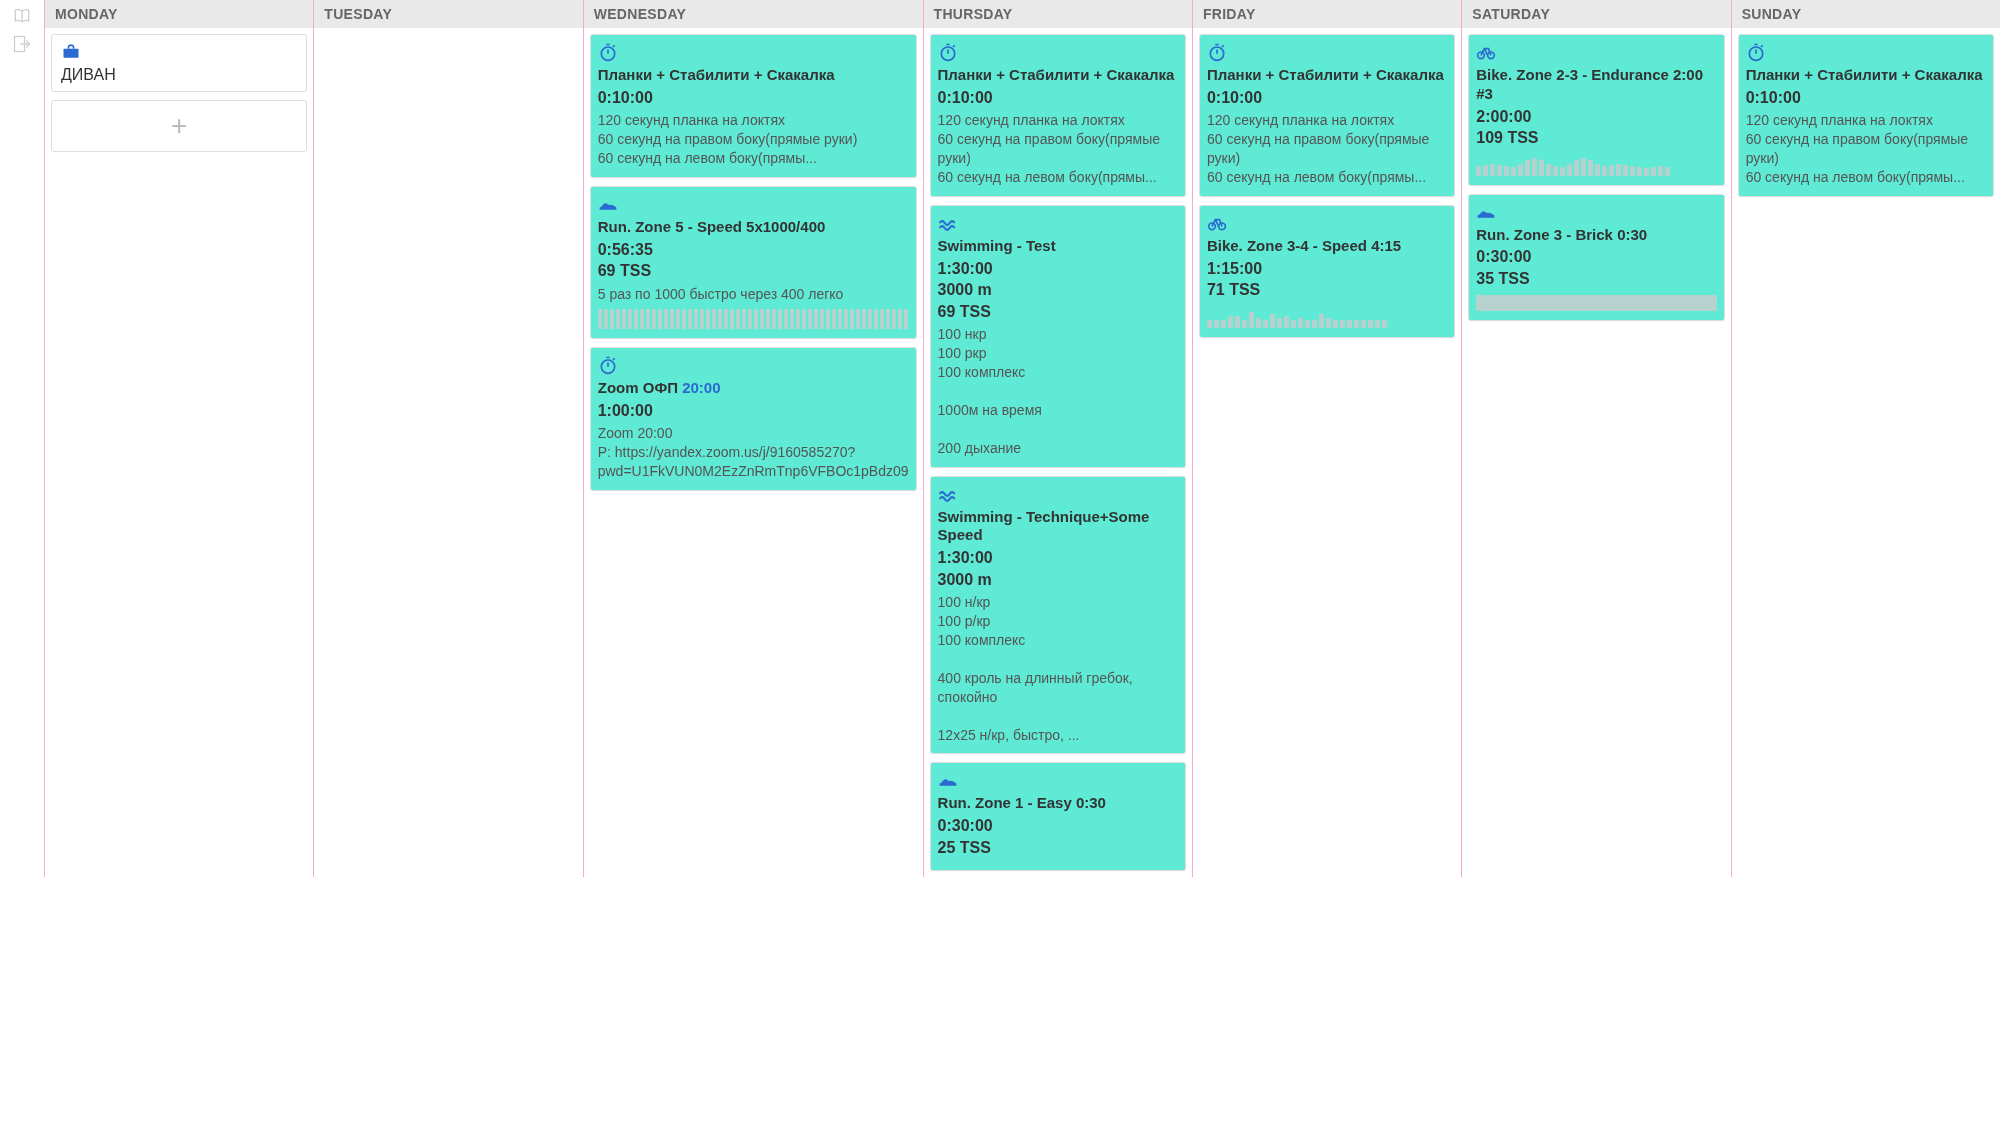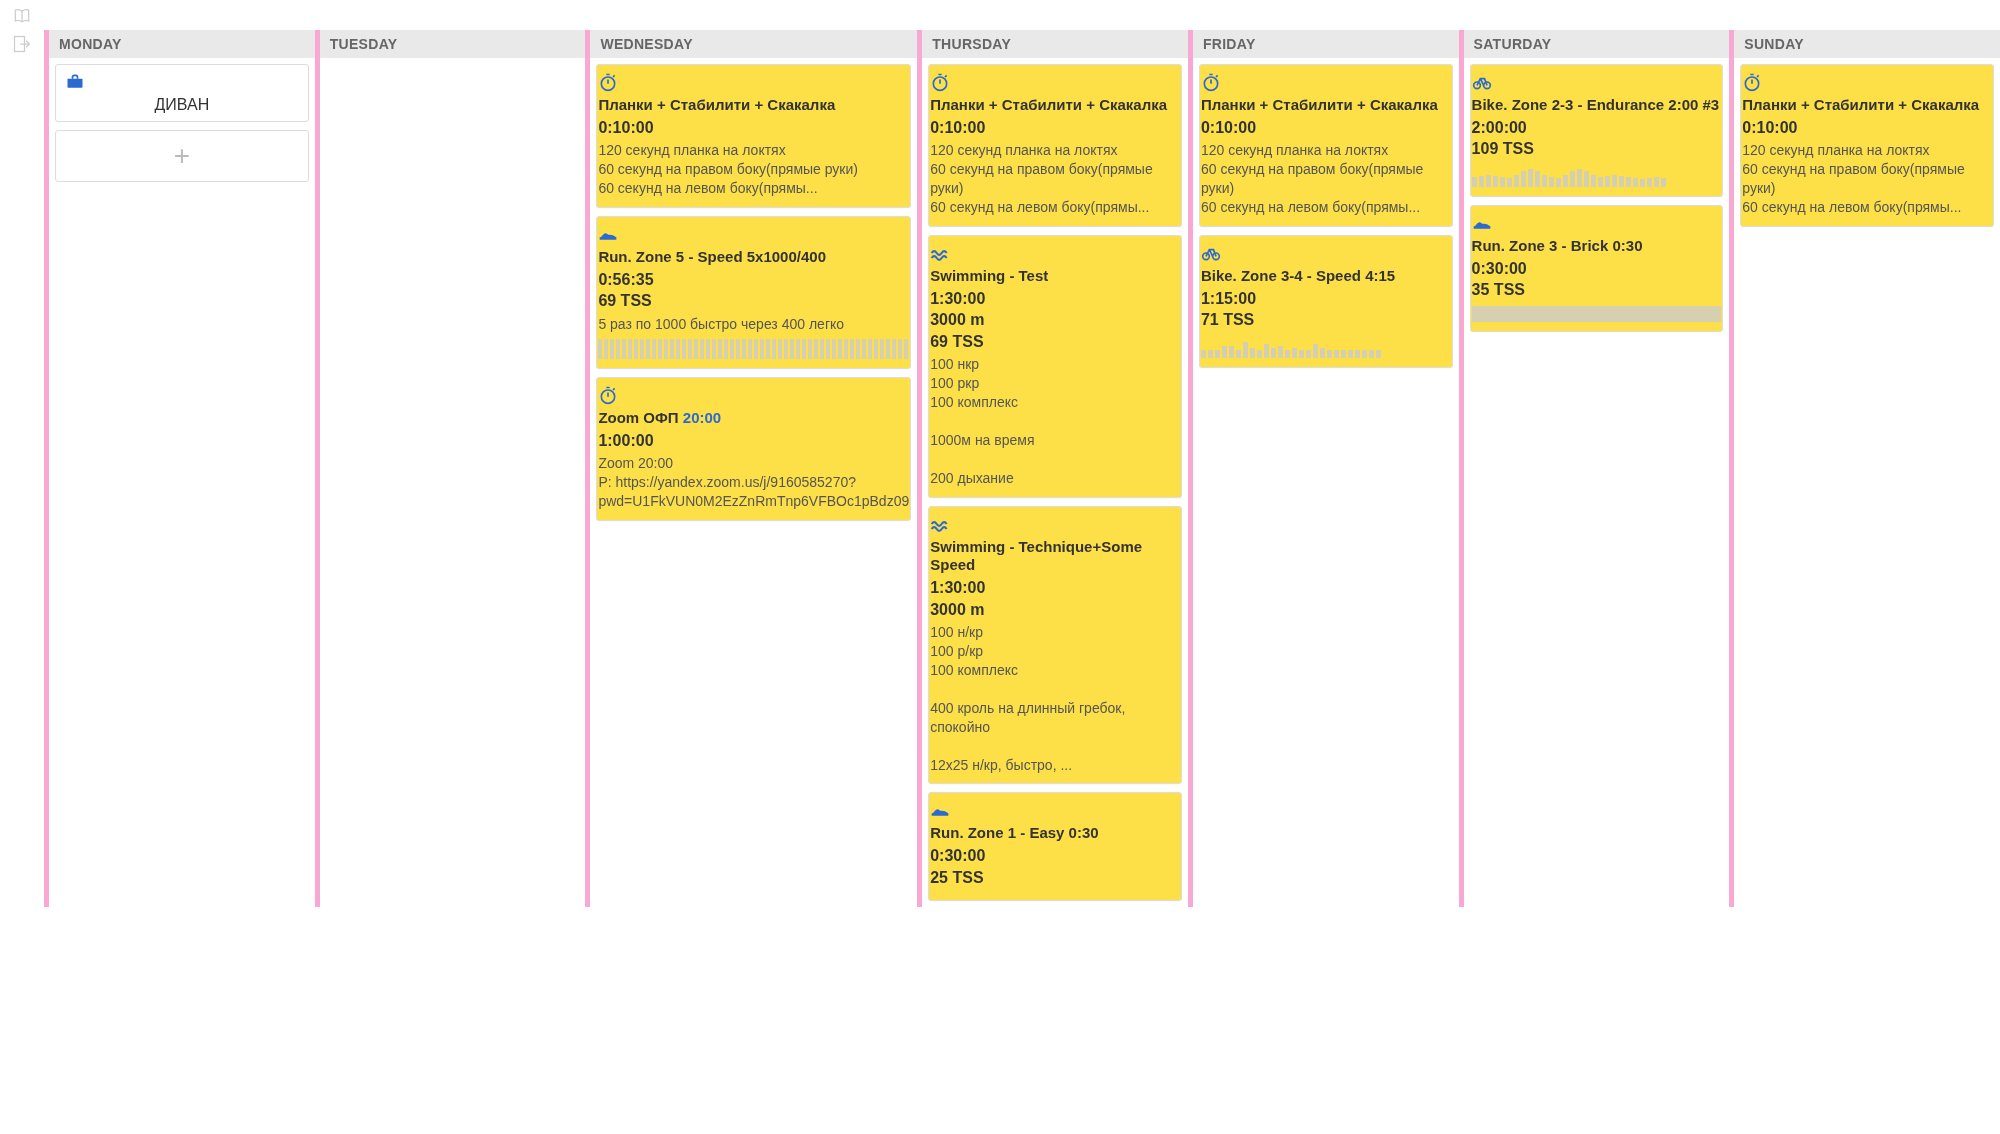--- a/index.html
+++ b/index.html
@@ -3,29 +3,29 @@
 <meta charset="utf-8">
 <style>
 * { margin: 0; padding: 0; box-sizing: border-box; }
 body { font-family: "Helvetica Neue", Helvetica, Arial, sans-serif; background: #fff; font-size: 14px; color: #333; }
 
 .calendar { display: flex; width: 100%; }
 .leftbar { width: 44px; display: flex; flex-direction: column; align-items: center; padding-top: 6px; gap: 8px; background: #fff; }
 .leftbar svg { fill: #ccc; }
 
 .week { flex: 1; display: grid; grid-template-columns: repeat(7, 1fr); }
-.day { border-left: 5px solid #f9a8d4; min-height: 100px; margin-top: 30px; }
+.day { border-left: 1px solid #f9a8d4; min-height: 100px; }
 .day-header { background: #e9e9e9; color: #666; font-weight: bold; font-size: 14px; padding: 6px 10px; text-transform: uppercase; letter-spacing: 0.3px; }
 .day-body { padding: 6px; display: flex; flex-direction: column; gap: 8px; }
 
 .card {
   border: 1px solid #ddd;
   border-radius: 3px;
-  background: #fde047;
-  padding: 7px 1px 9px;
+  background: #5eead4;
+  padding: 7px 7px 9px;
   box-shadow: 0 1px 0 rgba(0,0,0,0.02);
 }
 .card.completed-outer { padding: 0; background: #fff; }
 .card.completed-outer .top { background: #b2b2b2; padding: 7px 9px 9px; }
 .card.completed-outer .bottom { padding: 7px 9px 9px; }
 
 .card .icon { margin-bottom: 4px; }
 .card .title { font-weight: bold; font-size: 15px; line-height: 1.25; margin-bottom: 2px; }
 .card .meta { font-weight: bold; font-size: 16px; line-height: 1.35; }
 .card .metrics-block { margin-bottom: 3px; }
@@ -35,21 +35,21 @@
   height: 52px; border: 1px solid #ddd; border-radius: 3px;
   display: flex; align-items: center; justify-content: center;
   color: #bbb;
 }
 .add-card .plus { font-size: 28px; font-weight: 200; line-height: 1; }
 
 .sparkline { height: 20px; margin-top: 5px; background: repeating-linear-gradient(90deg, #ccc, #ccc 4px, transparent 4px, transparent 6px); opacity: 0.8; }
 .sparkline.saturday-bk { background: none; display: flex; align-items: flex-end; gap: 2px; height: 22px; }
 .sparkline.saturday-bk span { background: #ccc; width: 5px; display: inline-block; }
 
-.simple-card { border: 1px solid #ddd; border-radius: 3px; padding: 7px 9px; text-align: center; }
+.simple-card { border: 1px solid #ddd; border-radius: 3px; padding: 7px 9px; }
 .simple-card .title { font-weight: normal; font-size: 16px; }
 
 svg.icon { width: 20px; height: 20px; display: block; }
 </style>
 </head>
 <body>
 
 <div class="calendar">
   <div class="leftbar">
     <span>

